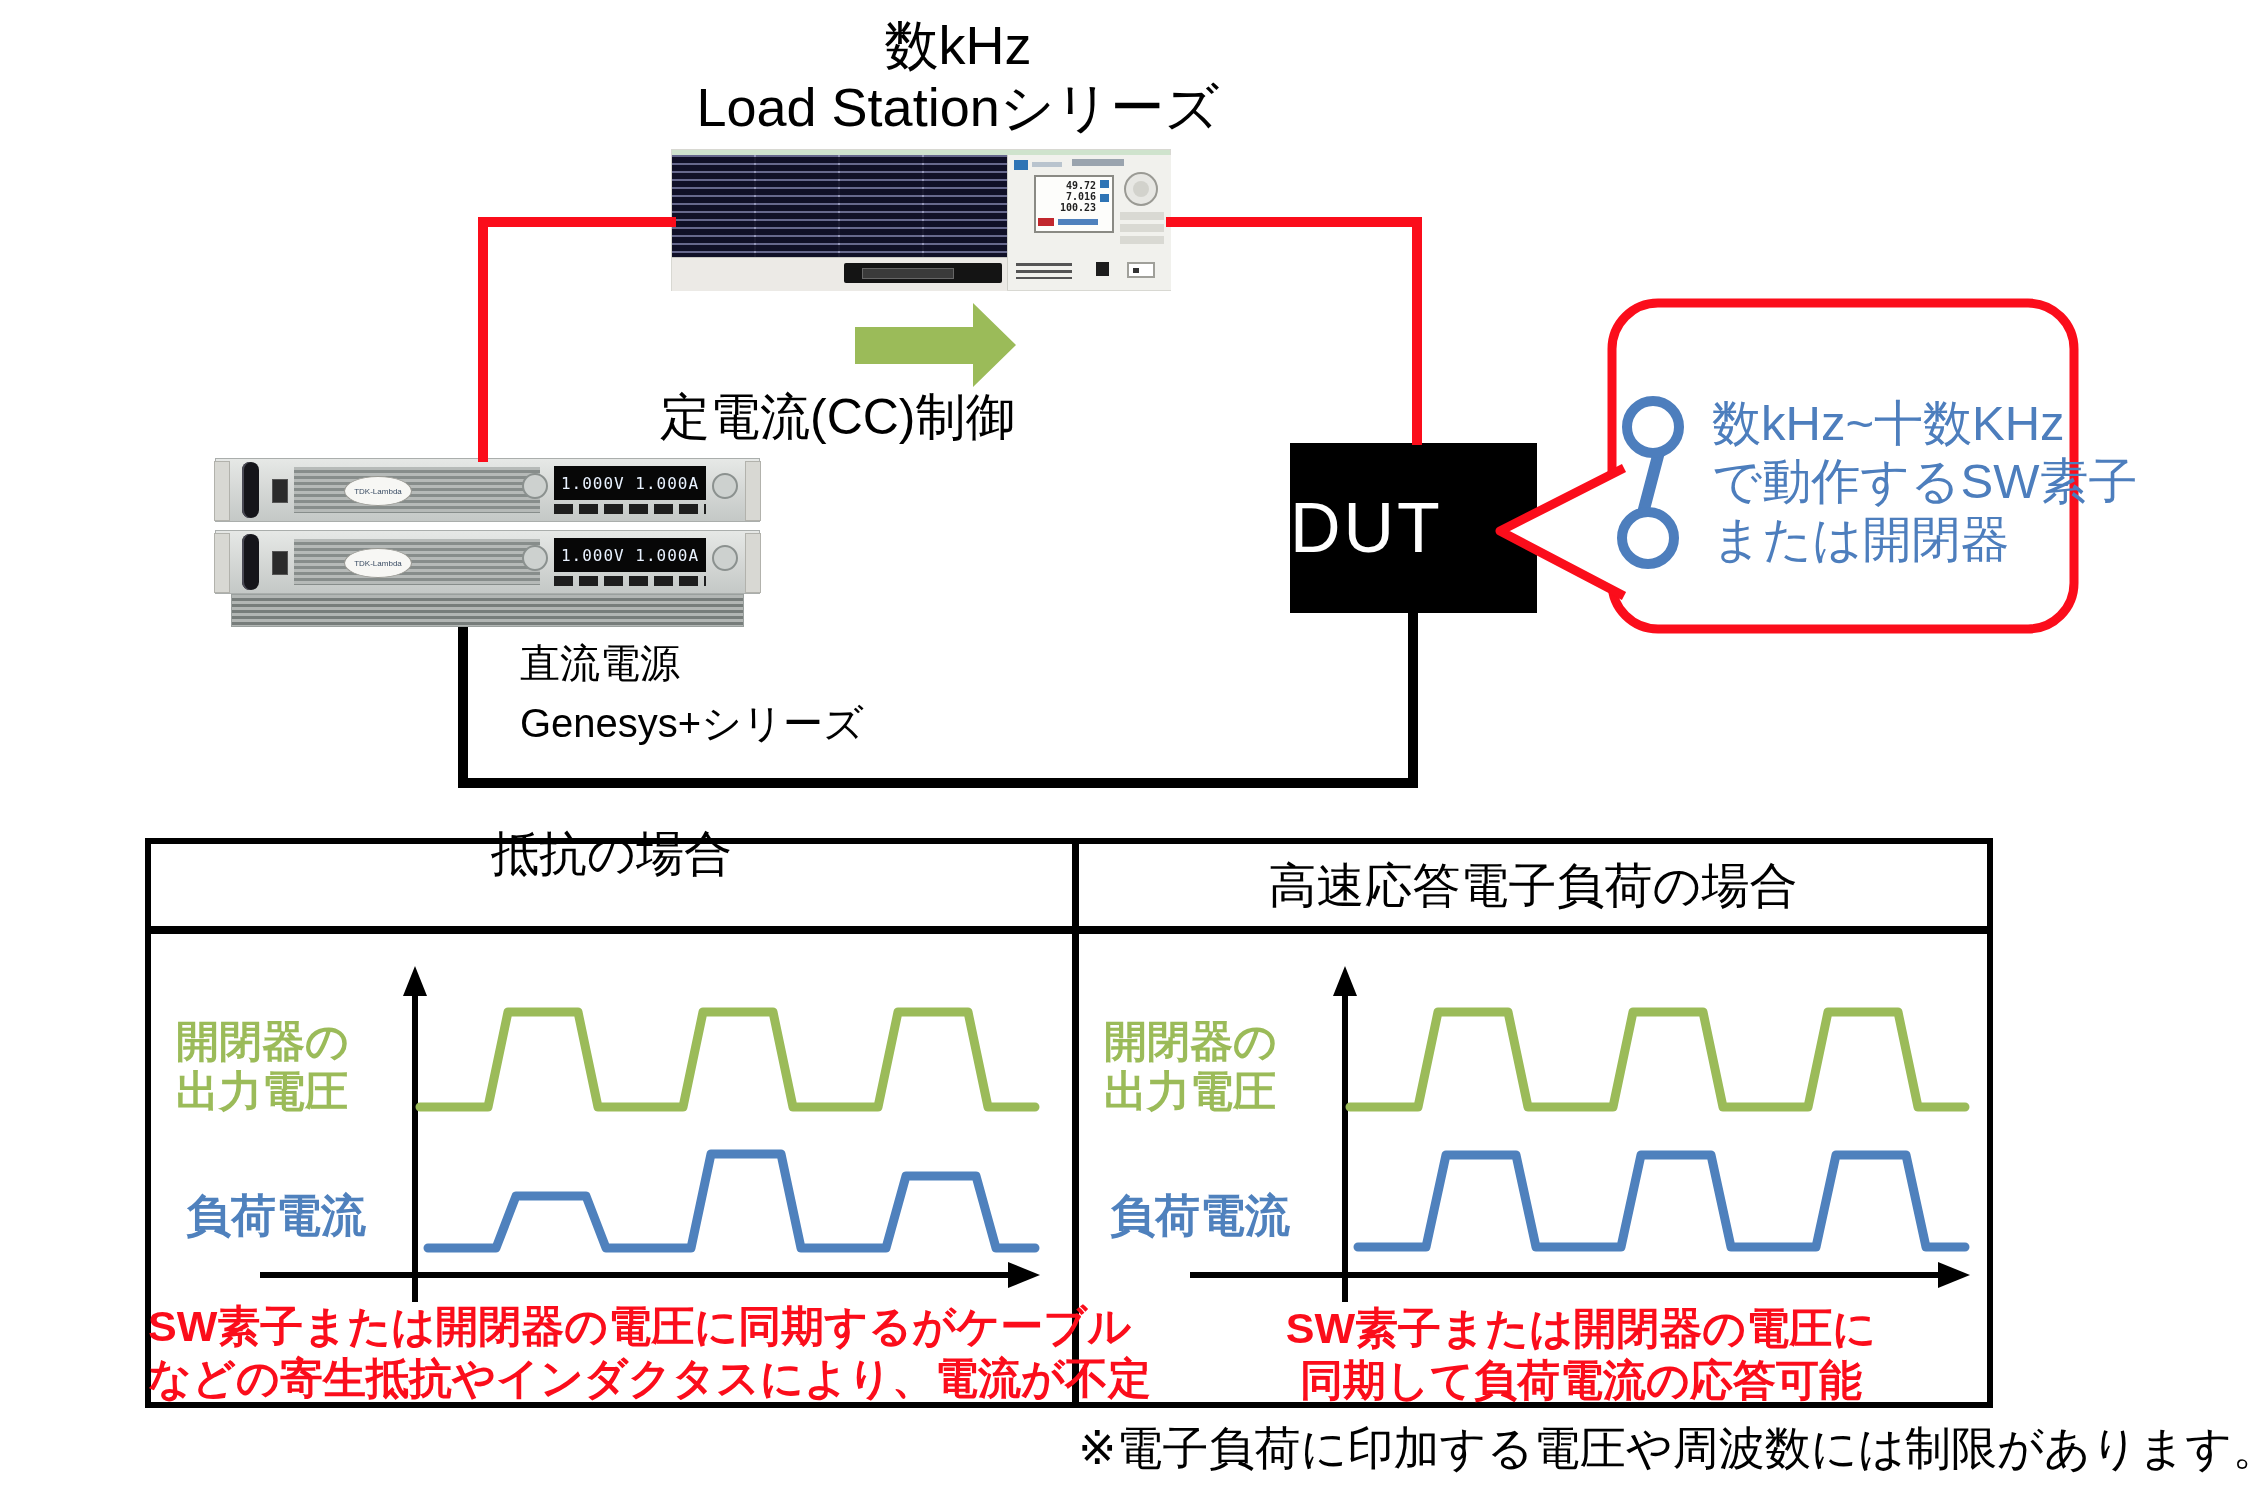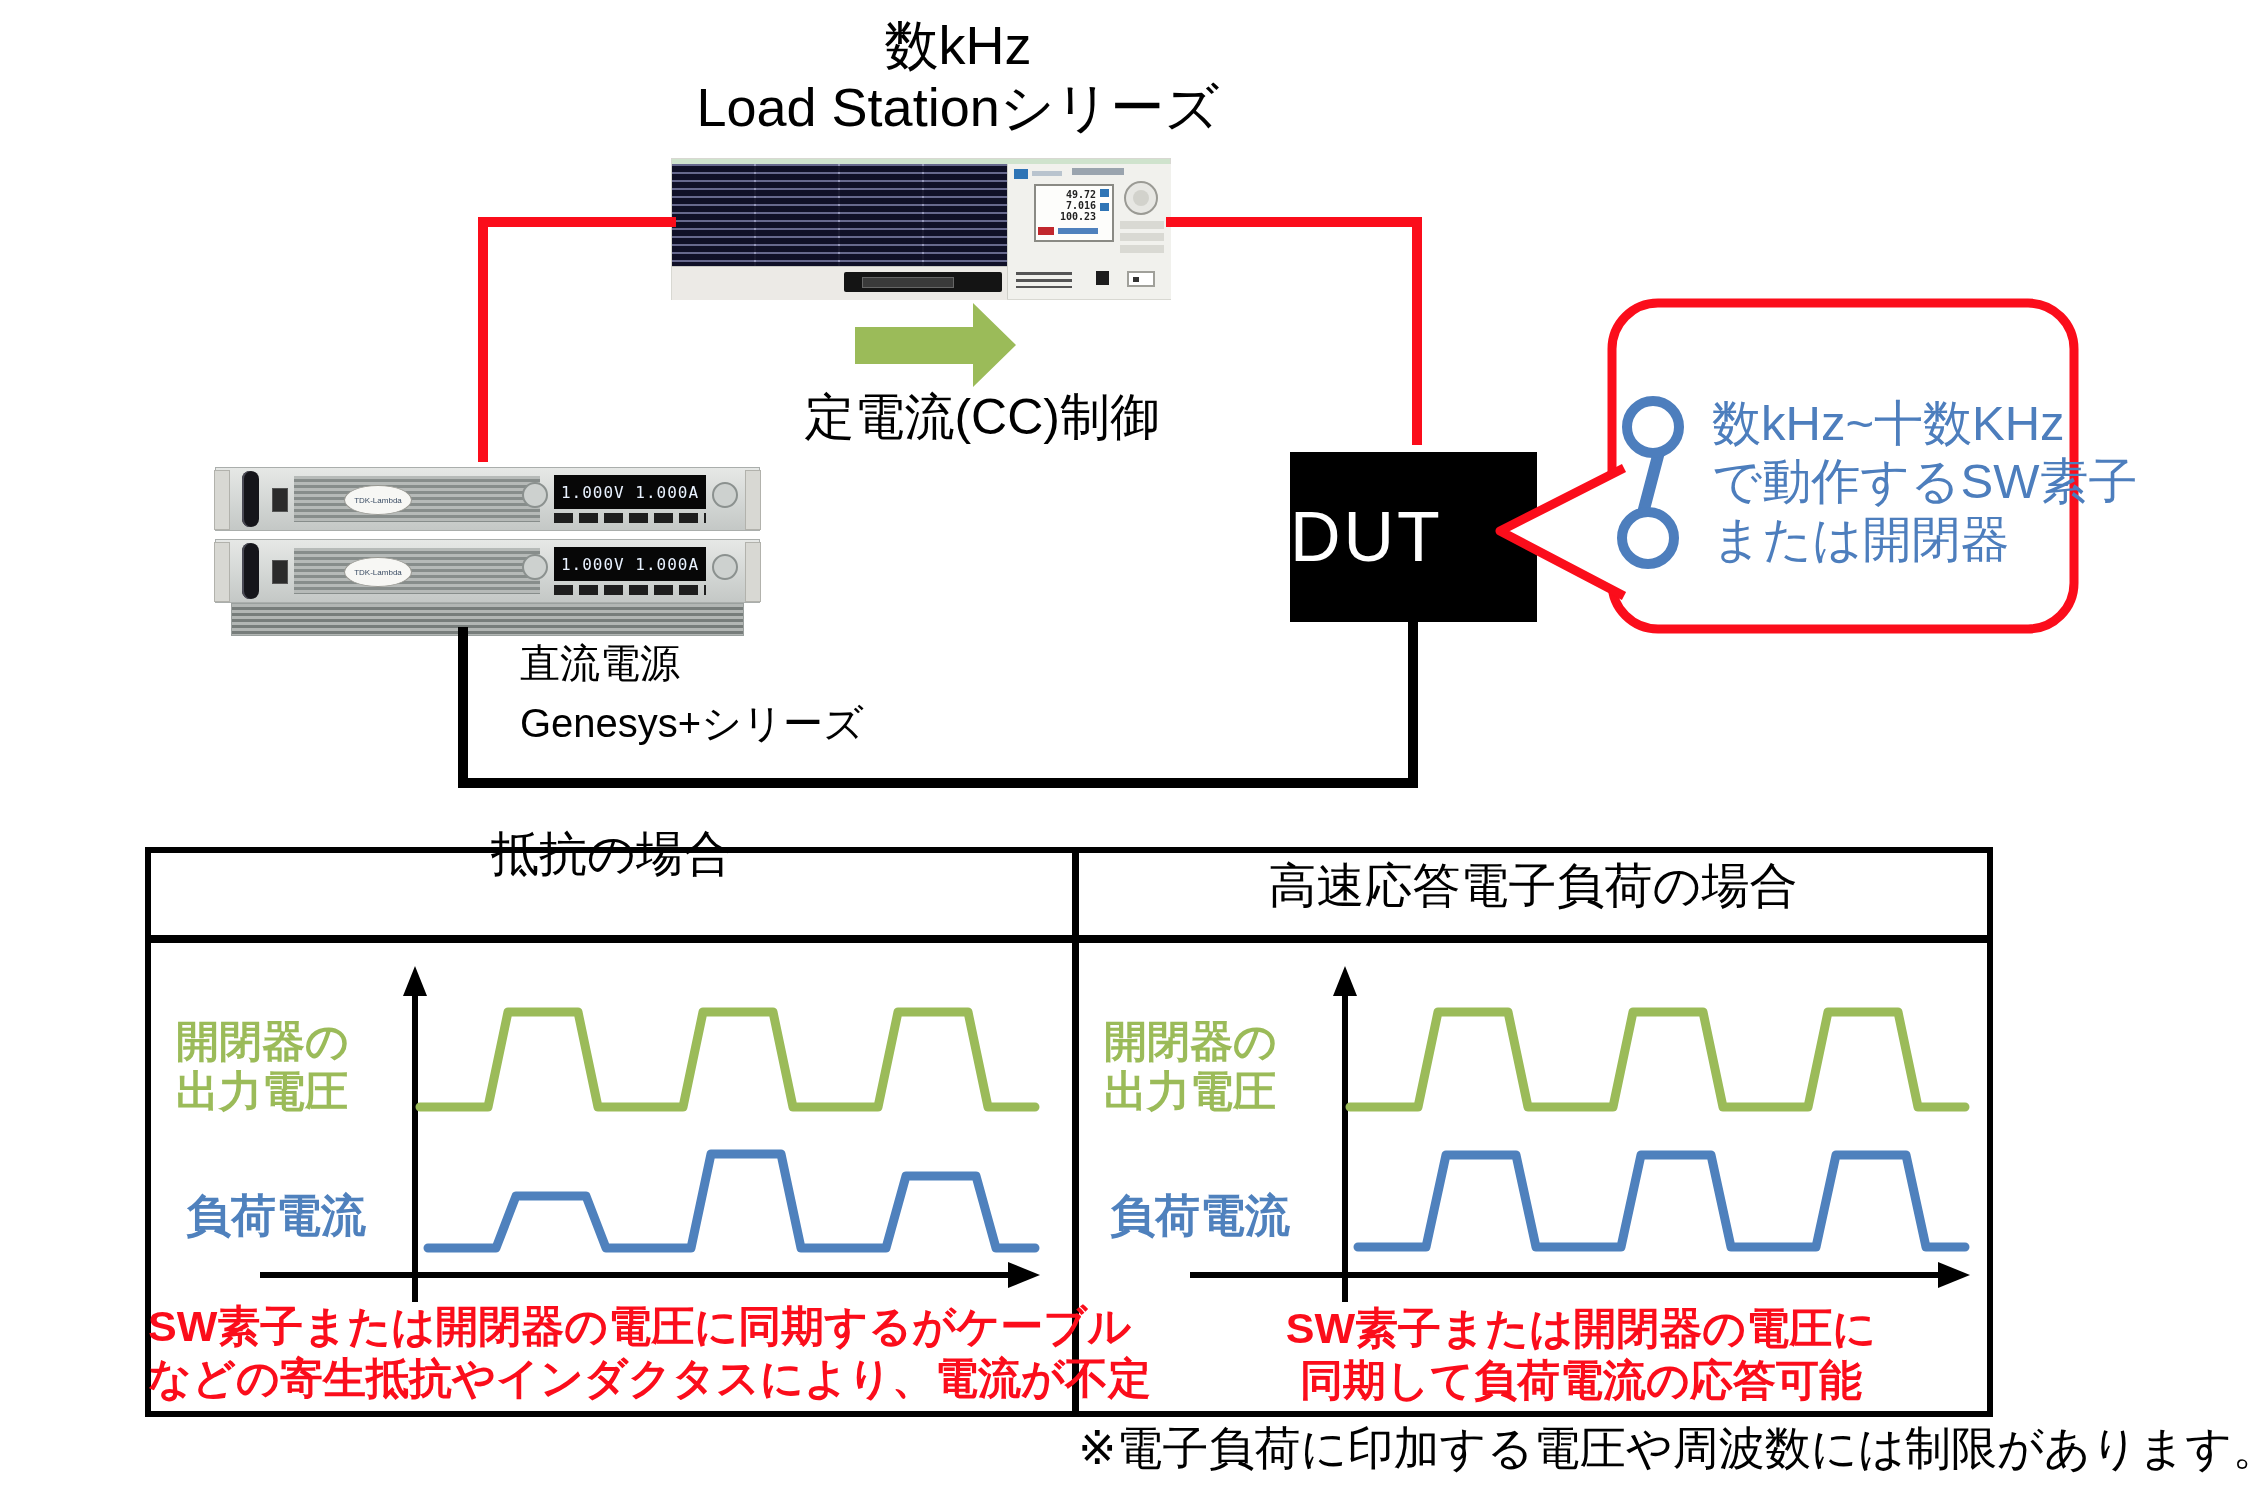--- a/index.html
+++ b/index.html
@@ -1,24 +1,24 @@
 <!DOCTYPE html>
 <html><head>
 <meta charset="utf-8">
 <style>
   html,body{margin:0;padding:0;background:#fff;}
   #stage{
     position:relative;width:2250px;height:1485px;background:#ffffff;overflow:hidden;
     font-family:"Liberation Sans","DejaVu Sans",sans-serif;color:#000;
   }
-  .abs{position:absolute;margin-top:9px;}
+  .abs{position:absolute;}
   .txt{position:absolute;z-index:10;white-space:nowrap;}
   
   .load-title{left:658px;top:14px;width:600px;font-size:54px;line-height:62px;text-align:center;}
-  .cc-label{left:660px;top:384px;width:500px;font-size:50px;text-align:right;}
+  .cc-label{left:660px;top:384px;width:500px;font-size:50px;text-align:left;}
   .psu-label{left:520px;top:633px;font-size:40px;line-height:60px;}
   .footnote{left:1078px;top:1418px;font-size:46px;}
   
   .dut{left:1290px;top:443px;width:247px;height:170px;background:#000;z-index:2;
        display:flex;align-items:center;justify-content:flex-start;color:#fff;font-size:70px;letter-spacing:3px;}
   
   .bubble-text{left:1712px;top:394px;font-size:49px;line-height:58px;color:#4d7ebd;z-index:10;}
   
   .table-box{left:145px;top:838px;width:1848px;height:570px;border:6px solid #000;box-sizing:border-box;z-index:1;background:#fff;}
   .table-header-sep{left:145px;top:926px;width:1848px;height:8px;background:#000;z-index:1;}

